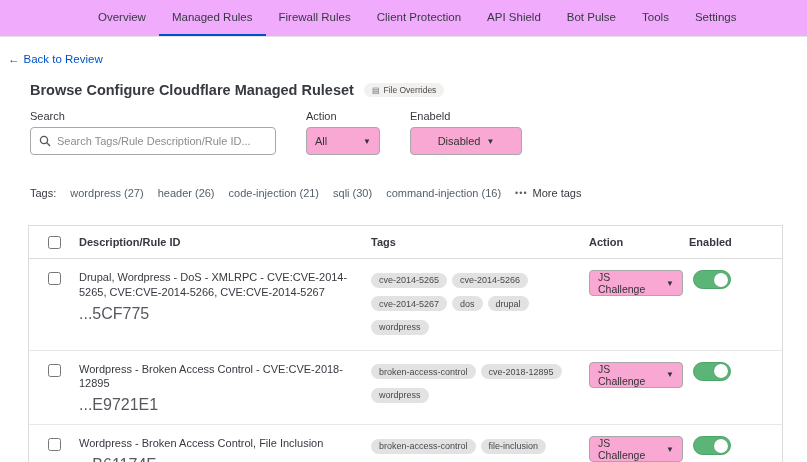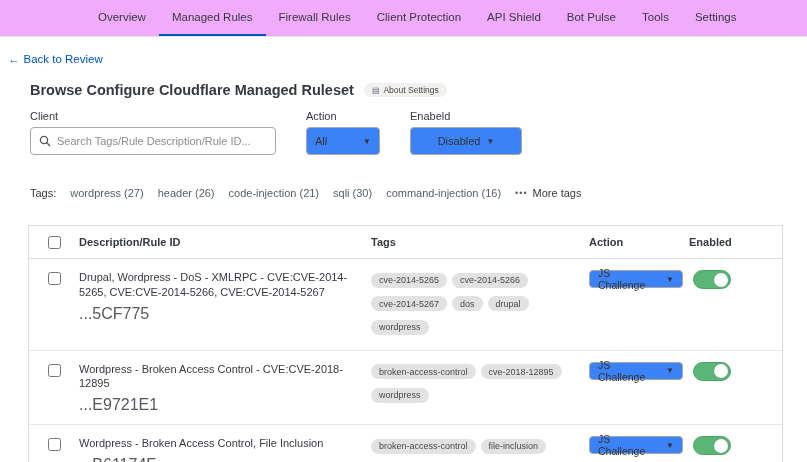--- a/index.html
+++ b/index.html
@@ -25,21 +25,21 @@
   .badge { display:inline-flex; align-items:center; gap:4px; margin-left:10px; background:#f2f1ef; border-radius:9px; padding:2px 8px; font-size:8.5px; color:#4a4a4a; cursor:pointer; }
   .badge-icon { font-size:8px; color:#5a6b7d; }
 
   
   .filters { display:flex; gap:30px; margin-top:12px; }
   .fgroup label { display:block; font-size:11px; color:#36393f; margin-bottom:5px; }
   .search-box { display:flex; align-items:center; width:246px; height:28px; border:1px solid #a8a8a8; border-radius:4px; padding:0 8px; gap:6px; background:#fff; }
   .search-box svg { flex:0 0 auto; }
   .search-box input { border:none; outline:none; flex:1; font-size:11px; color:#333; font-family:"Liberation Sans", sans-serif; }
   .search-box input::placeholder { color:#8c8c8c; }
-  .select { display:flex; align-items:center; justify-content:space-between; height:28px; border:1px solid #a8a8a8; border-radius:4px; padding:0 8px; font-size:11px; color:#333; background:#3b82f6; cursor:pointer; }
+  .select { display:flex; align-items:center; justify-content:space-between; height:28px; border:1px solid #a8a8a8; border-radius:4px; padding:0 8px; font-size:11px; color:#333; background:#f9a8d4; cursor:pointer; }
   .sel-action { width:74px; }
   .sel-enabled { width:112px;justify-content:center; }
   .caret { font-size:8px; color:#333; margin-left:6px; }
 
   
   .tags-row { display:flex; align-items:center; gap:14px; margin-top:32px; font-size:11px; }
   .tags-label { color:#36393f; }
   .taglink { color:#56606a; text-decoration:none; cursor:pointer; }
   .more-tags { display:inline-flex; align-items:center; gap:5px; color:#36393f; cursor:pointer; }
   .ellipsis { color:#56606a; font-size:9px; letter-spacing:1px; }
@@ -52,21 +52,21 @@
   .col-check { display:flex; justify-content:center; align-items:flex-start; padding-top:0; }
   .thead .col-check { align-items:center; }
   input[type="checkbox"] { width:13px; height:13px; cursor:pointer; accent-color:#555; }
   .trow { border-bottom:1px solid #e8e8e8; padding:11px 0 10px 0; align-items:flex-start; }
   .trow:last-child { border-bottom:none; }
   .trow .col-check { padding-top:2px; }
   .desc { font-size:11px; color:#36393f; line-height:1.35; padding-right:18px; }
   .rule-id { font-size:16px; color:#55585e; margin-top:5px; }
   .col-tags { padding-right:14px; margin-top:-1px; }
   .pill { display:inline-block; background:#e2e2e2; color:#47494d; border-radius:9px; padding:2.5px 8px; font-size:9px; margin:0 5px 5px 0; white-space:nowrap; }
-  .col-action .select { width:94px; height:18px; font-size:10.5px; }
+  .col-action .select { width:94px; height:26px; font-size:10.5px; }
   .col-enabled { padding-left:4px; }
   .toggle { width:38px; height:19px; border-radius:10px; background:#5bb576; position:relative; cursor:pointer; border:1px solid #4aa465; }
   .toggle .knob { position:absolute; top:1.5px; right:2px; width:14px; height:14px; border-radius:50%; background:#fff; box-shadow:0 0 1px rgba(0,0,0,.3); }
 </style>
 </head>
 <body>
 
 <div class="page">
 
   <header class="topnav">
@@ -86,27 +86,27 @@
     <span>←</span>
     <span>Back to Review</span>
   </a>
 
   <div class="inner">
 
     <div class="title-row">
       <h1>Browse Configure Cloudflare Managed Ruleset</h1>
       <span class="badge">
         <span class="badge-icon">▤</span>
-        <span>About Settings</span>
+        <span>File Overrides</span>
       </span>
     </div>
 
     <div class="filters">
       <div class="fgroup">
-        <label>Client</label>
+        <label>Search</label>
         <div class="search-box">
           <svg width="12" height="12" viewBox="0 0 12 12">
             <circle cx="5" cy="5" r="3.6" fill="none" stroke="#555" stroke-width="1.3"></circle>
             <line x1="7.8" y1="7.8" x2="11" y2="11" stroke="#555" stroke-width="1.3"></line>
           </svg>
           <input type="text" placeholder="Search Tags/Rule Description/Rule ID..." style="">
         </div>
       </div>
       <div class="fgroup">
         <label>Action</label>

